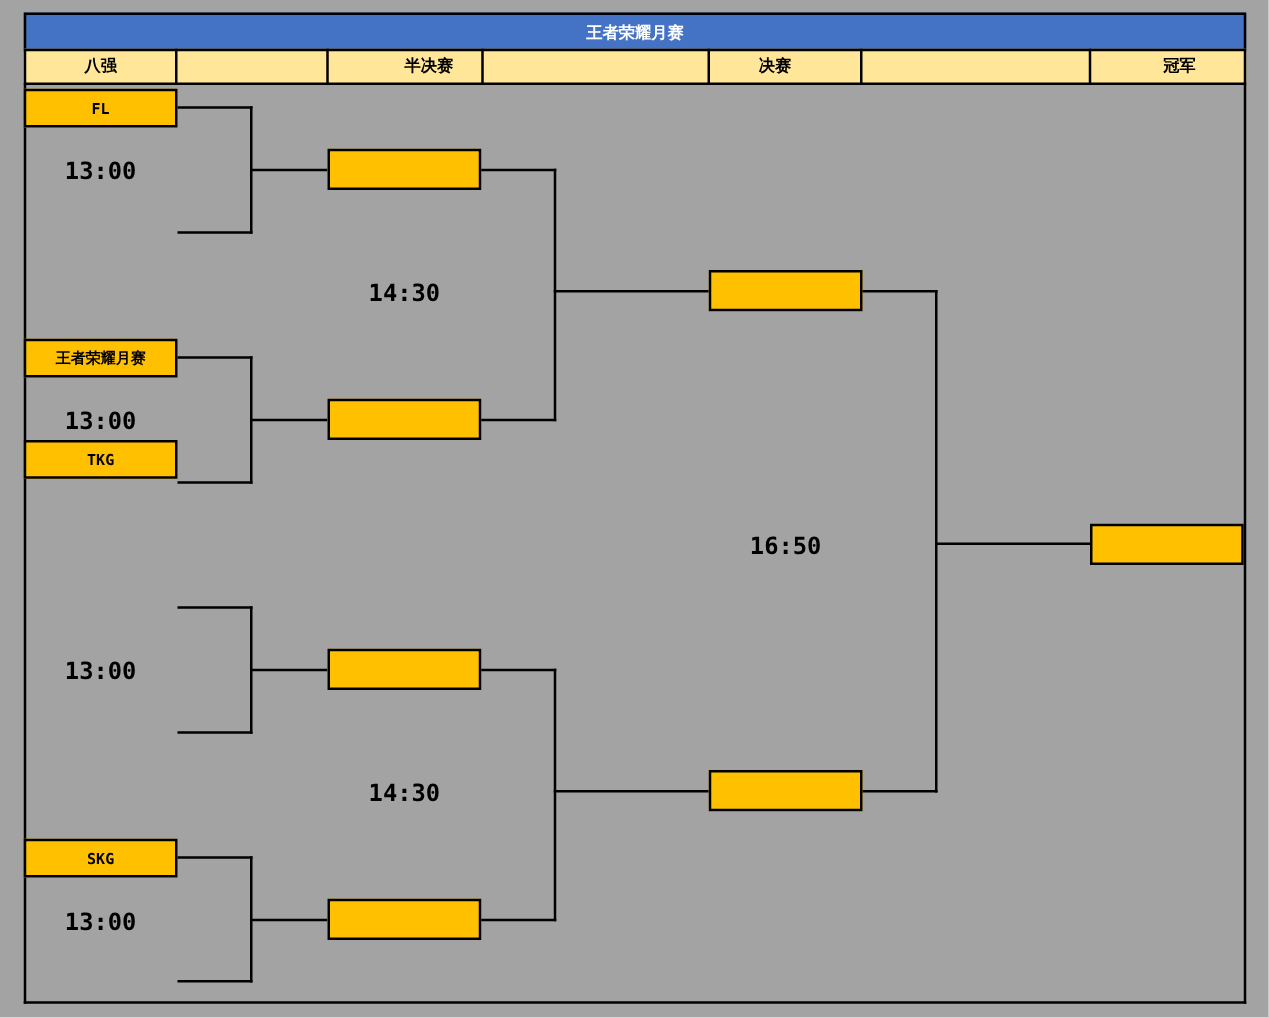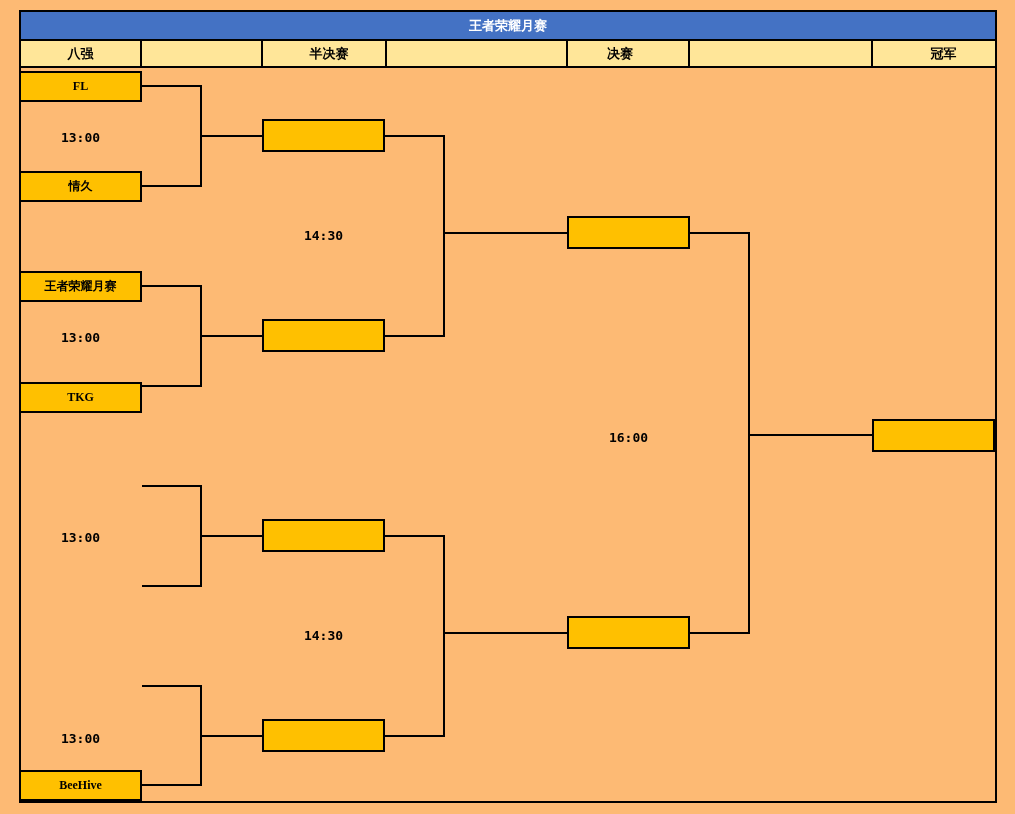--- a/index.html
+++ b/index.html
@@ -1,20 +1,20 @@
 <!DOCTYPE html>
 <html style="--title-bg: #4472C4; --title-text: #FFFFFF; --header-bg: #FFE699; --box-bg: #FFC000; --line: #000000;"><head>
 <meta charset="utf-8">
 <style>
   html, body { margin: 0; padding: 0; background: #fff; }
   .canvas {
     position: relative;
     width: 1015px;
     height: 814px;
-    background: #fdba74;
+    background: #a3a3a3;
     font-family: "DejaVu Sans Mono", "Liberation Mono", monospace;
     font-weight: bold;
     color: #000;
     overflow: hidden;
   }
   .abs { position: absolute; box-sizing: border-box; }
 
   .title-bar {
     left: 19px; top: 10px; width: 978px; height: 31px;
     background: var(--title-bg, #4472C4);
@@ -44,60 +44,58 @@
     border-bottom: 2px solid var(--line, #000);
     background: transparent;
   }
   .slot {
     width: 123px; height: 31px;
     background: var(--box-bg, #FFC000);
     border: 2px solid var(--line, #000);
     display: flex; align-items: center; justify-content: center;
     font-size: 12px;
     white-space: nowrap;
-    font-family: Liberation Serif, serif;
   }
   .slot.tall { height: 33px; }
   .hline { height: 2px; background: var(--line, #000); }
   .vline { width: 2px; background: var(--line, #000); }
   .time-label {
     height: 16px;
     display: flex; align-items: center; justify-content: center;
-    font-size: 13px;
+    font-size: 19px;
   }
 </style>
 </head>
 <body>
 
 <div class="canvas">
 
   <div class="abs title-bar">
     <span>王者荣耀月赛</span>
   </div>
 
   <div class="abs header-row"></div>
   <div class="abs header-sep" style="left:140px"></div>
   <div class="abs header-sep" style="left:261px"></div>
   <div class="abs header-sep" style="left:385px"></div>
   <div class="abs header-sep" style="left:566px"></div>
   <div class="abs header-sep" style="left:688px"></div>
   <div class="abs header-sep" style="left:871px"></div>
 
   <div class="abs header-label" style="left:19px;width:123px">八强</div>
-  <div class="abs header-label" style="left:263px;width:132px">半决赛</div>
+  <div class="abs header-label" style="left:277px;width:132px">半决赛</div>
   <div class="abs header-label" style="left:568px;width:104px">决赛</div>
   <div class="abs header-label" style="left:877px;width:133px">冠军</div>
 
   <div class="abs bracket-area"></div>
 
   <div class="abs slot" style="left:19px;top:71px">FL</div>
-  <div class="abs slot" style="left:19px;top:171px">情久</div>
   <div class="abs slot" style="left:19px;top:271px">王者荣耀月赛</div>
-  <div class="abs slot" style="left:19px;top:382px">TKG</div>
-  <div class="abs slot" style="left:19px;top:770px">BeeHive</div>
+  <div class="abs slot" style="left:19px;top:352px">TKG</div>
+  <div class="abs slot" style="left:19px;top:671px">SKG</div>
 
   <div class="abs time-label" style="left:19px;width:123px;top:129px">13:00</div>
   <div class="abs time-label" style="left:19px;width:123px;top:329px">13:00</div>
   <div class="abs time-label" style="left:19px;width:123px;top:529px">13:00</div>
   <div class="abs time-label" style="left:19px;width:123px;top:730px">13:00</div>
 
   <div class="abs hline" style="left:142px;top:85px;width:60px"></div>
   <div class="abs hline" style="left:142px;top:185px;width:60px"></div>
   <div class="abs vline" style="left:200px;top:85px;height:102px"></div>
   <div class="abs hline" style="left:200px;top:135px;width:62px"></div>
@@ -131,21 +129,21 @@
   <div class="abs hline" style="left:443px;top:232px;width:124px"></div>
 
   <div class="abs hline" style="left:385px;top:535px;width:60px"></div>
   <div class="abs hline" style="left:385px;top:735px;width:60px"></div>
   <div class="abs vline" style="left:443px;top:535px;height:202px"></div>
   <div class="abs hline" style="left:443px;top:632px;width:124px"></div>
 
   <div class="abs slot tall" style="left:567px;top:216px"></div>
   <div class="abs slot tall" style="left:567px;top:616px"></div>
 
-  <div class="abs time-label" style="left:567px;width:123px;top:429px">16:00</div>
+  <div class="abs time-label" style="left:567px;width:123px;top:429px">16:50</div>
 
   <div class="abs hline" style="left:690px;top:232px;width:60px"></div>
   <div class="abs hline" style="left:690px;top:632px;width:60px"></div>
   <div class="abs vline" style="left:748px;top:232px;height:402px"></div>
   <div class="abs hline" style="left:748px;top:434px;width:124px"></div>
 
   <div class="abs slot tall" style="left:872px;top:419px"></div>
 
 </div>
 

